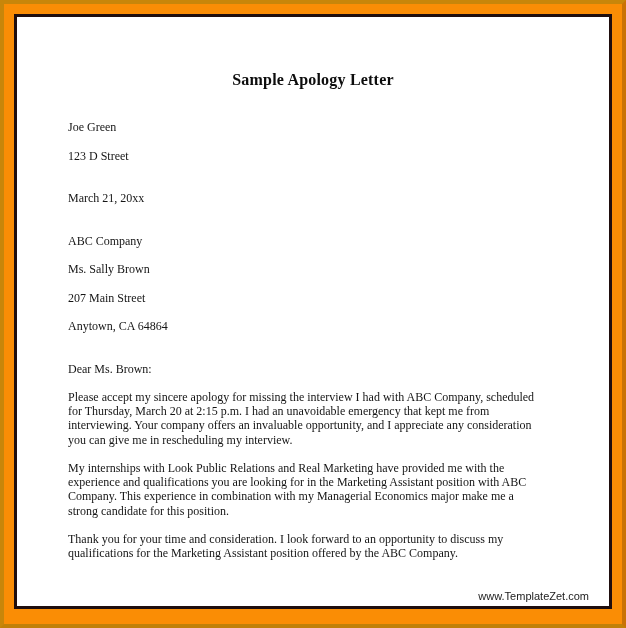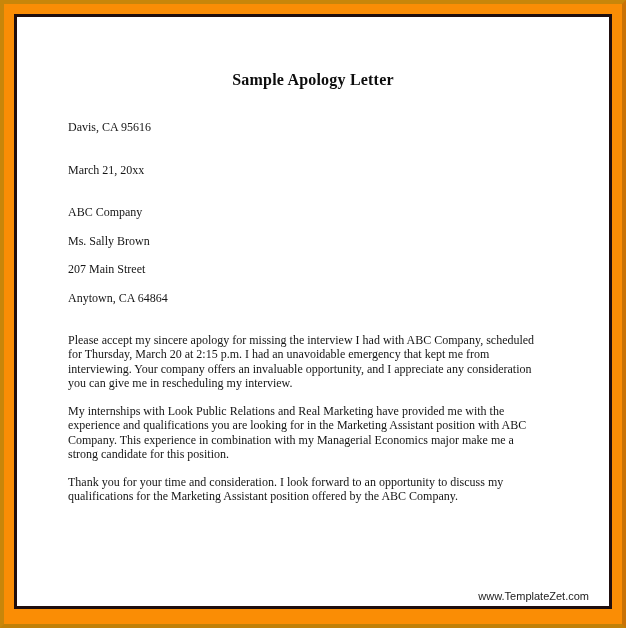--- a/index.html
+++ b/index.html
@@ -65,32 +65,34 @@
 <body>
 
 <div class="frame">
   <div class="page">
 
     <h1 class="page-title">Sample Apology Letter</h1>
 
     <div class="letter-body">
 
       <div class="block">
-        <div class="address-line">Davis, CA 95616</div>
+        <div class="address-line">Joe Green</div>
+        <div class="address-line">123 D Street</div>
       </div>
 
       <div class="block">March 21, 20xx</div>
 
       <div class="block">
         <div class="address-line">ABC Company</div>
         <div class="address-line">Ms. Sally Brown</div>
         <div class="address-line">207 Main Street</div>
         <div class="address-line">Anytown, CA 64864</div>
       </div>
 
+      <div class="block">Dear Ms. Brown:</div>
 
       <div class="block">Please accept my sincere apology for missing the interview I had with ABC Company, scheduled
 for Thursday, March 20 at 2:15 p.m. I had an unavoidable emergency that kept me from
 interviewing. Your company offers an invaluable opportunity, and I appreciate any consideration
 you can give me in rescheduling my interview.</div>
 
       <div class="block">My internships with Look Public Relations and Real Marketing have provided me with the
 experience and qualifications you are looking for in the Marketing Assistant position with ABC
 Company. This experience in combination with my Managerial Economics major make me a
 strong candidate for this position.</div>

